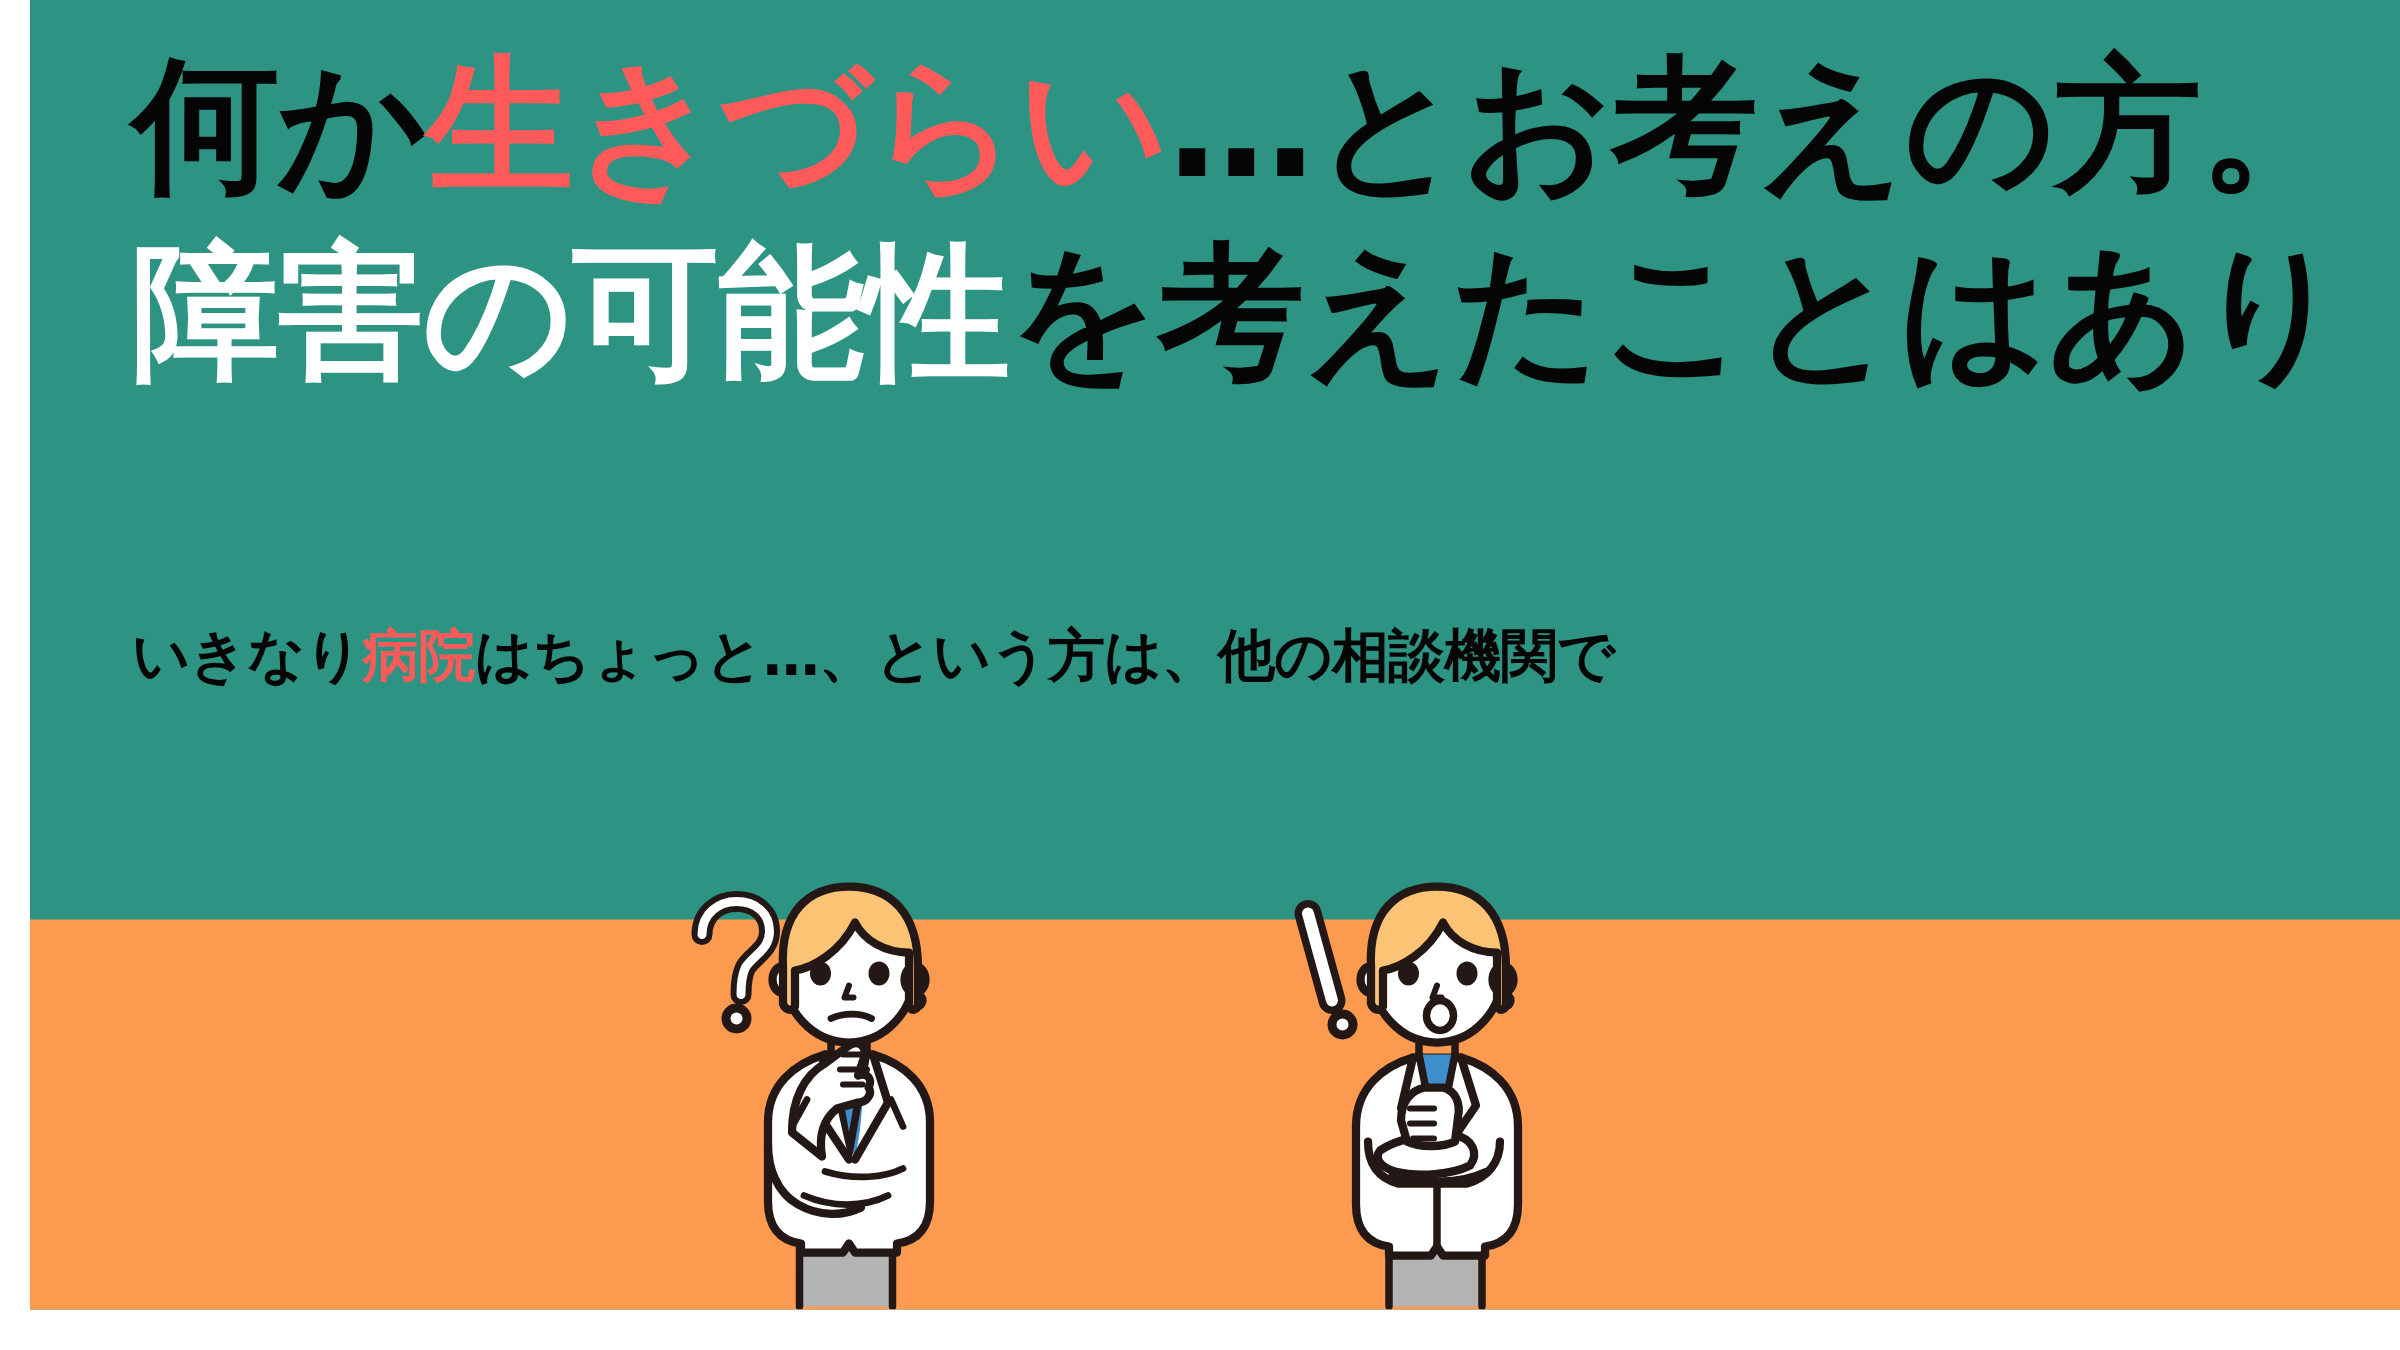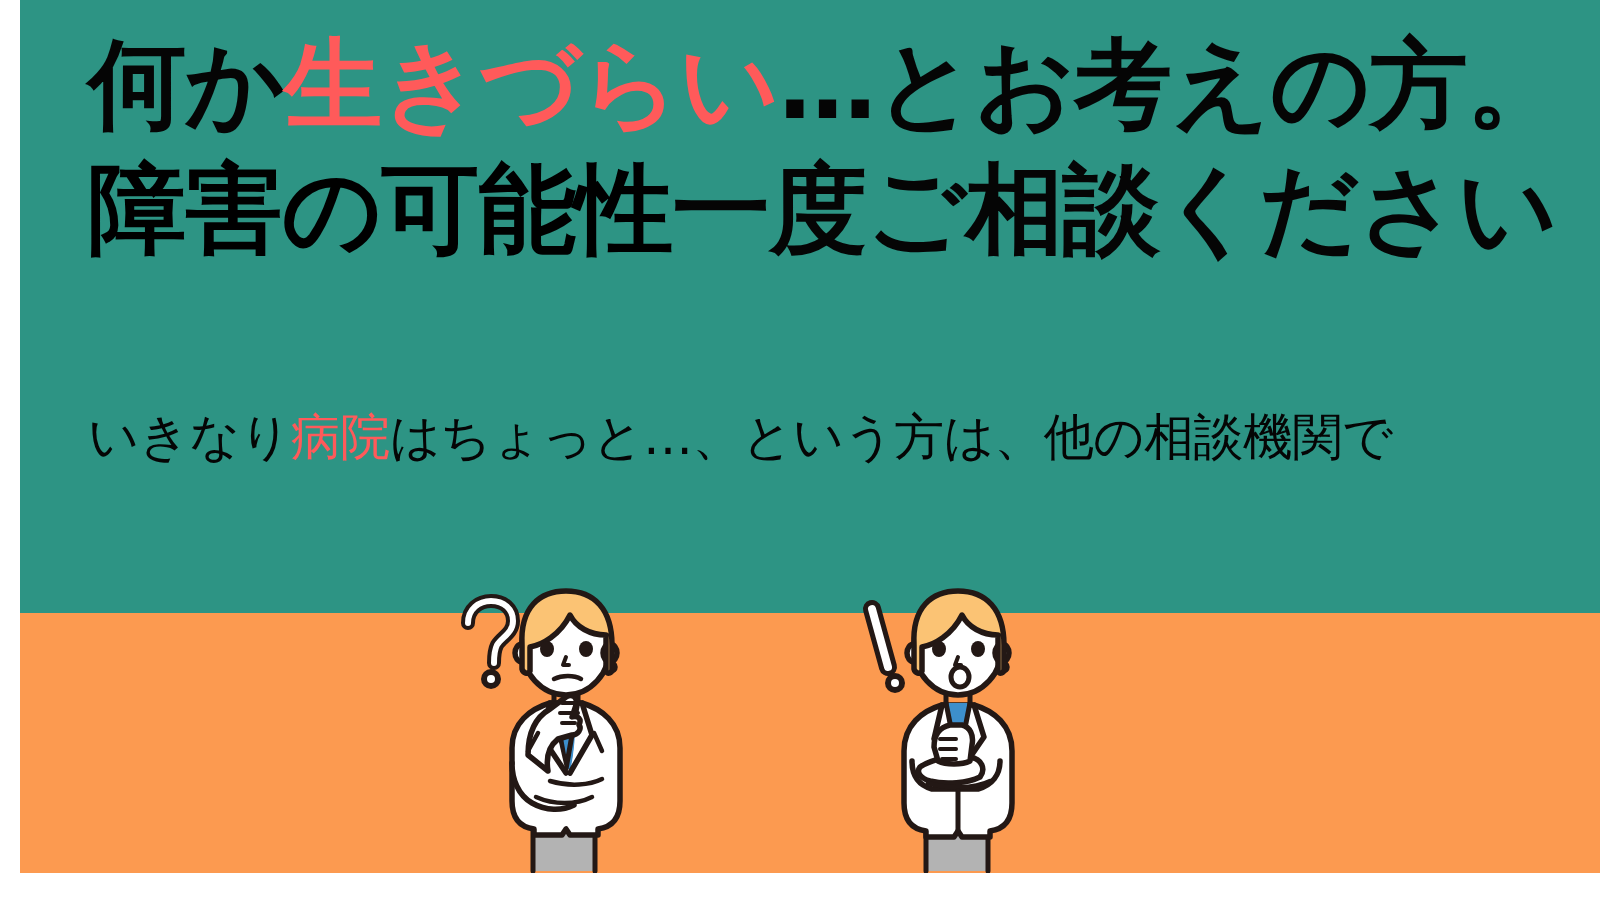--- a/index.html
+++ b/index.html
@@ -45,33 +45,33 @@
   }
   .headline-line {
     font-size: 98px;
     line-height: 125px;
     font-weight: 700;
     color: #050505;
     letter-spacing: -1px;
     white-space: nowrap;
   }
   .hl-red  { color: #ff5a5a; }
-  .hl-blue { color: #000000; text-align: right; }
+  .hl-blue { color: #ffffff; text-align: right; }
 
   
   .subcopy {
     position: absolute;
     left: 68px;
     top: 402px;
     width: 1450px;
   }
   .subcopy-line {
-    font-size: 50px;
+    font-size: 38px;
     line-height: 70px;
-    font-weight: 400;
+    font-weight: 700;
     color: #050505;
     letter-spacing: -0.5px;
     white-space: nowrap;
   }
   .sc-red { color: #ff5a5a; }
 
   
   .figure {
     position: absolute;
     bottom: 0;
@@ -85,21 +85,21 @@
 
 <div class="banner">
 
   <div class="top-panel"></div>
   <div class="bottom-panel"></div>
 
   <div class="headline">
 
     <div class="headline-line"><span>何か</span><span class="hl-red">生きづらい</span><span>…とお考えの方。</span></div>
 
-    <div class="headline-line"><span class="hl-blue">障害の可能性</span><span>一度ご相談ください</span></div>
+    <div class="headline-line"><span class="hl-blue">障害の可能性</span><span>を考えたことはあり</span></div>
 
 
   </div>
 
   <div class="subcopy">
 
     <div class="subcopy-line"><span>いきなり</span><span class="sc-red">病院</span><span>はちょっと…、という方は、他の相談機関で</span></div>
 
 
   </div>

